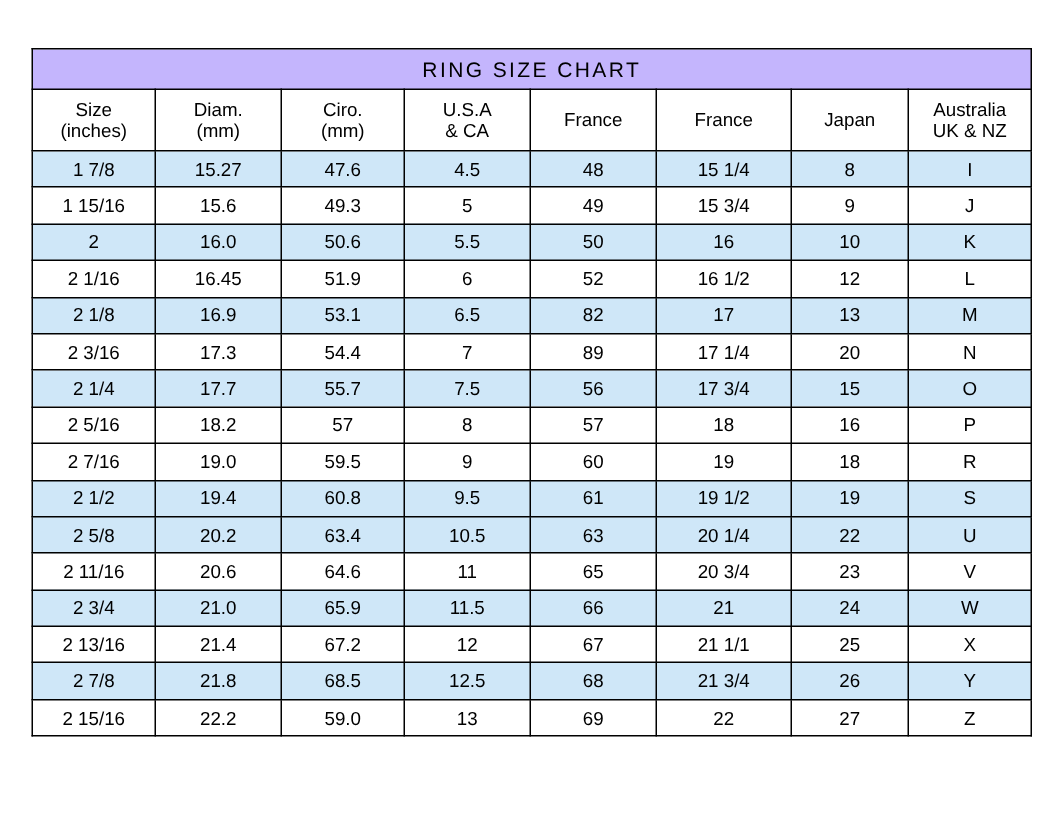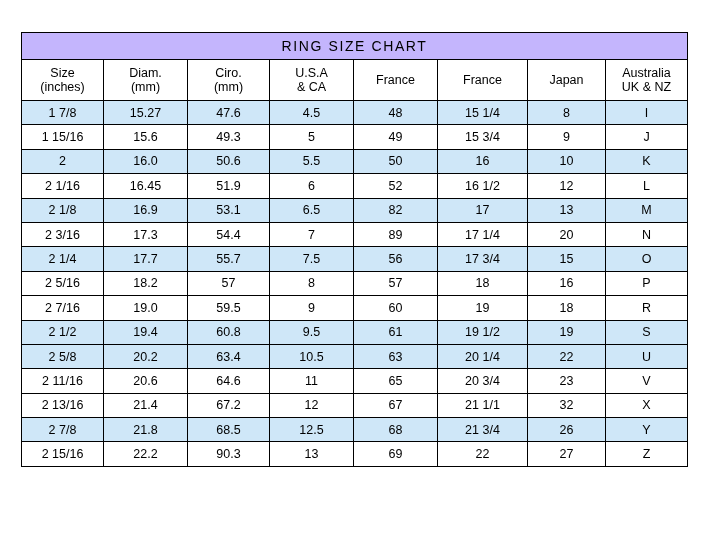--- a/index.html
+++ b/index.html
@@ -240,44 +240,54 @@
           <tr class="data-row">
             <td>2 11/16</td>
             <td>20.6</td>
             <td>64.6</td>
             <td>11</td>
             <td>65</td>
             <td>20 3/4</td>
             <td>23</td>
             <td>V</td>
           </tr>
+          <tr class="data-row alt">
+            <td>2 3/4</td>
+            <td>21.0</td>
+            <td>65.9</td>
+            <td>11.5</td>
+            <td>66</td>
+            <td>21</td>
+            <td>24</td>
+            <td>W</td>
+          </tr>
           <tr class="data-row">
             <td>2 13/16</td>
             <td>21.4</td>
             <td>67.2</td>
             <td>12</td>
             <td>67</td>
             <td>21 1/1</td>
-            <td>32</td>
+            <td>25</td>
             <td>X</td>
           </tr>
           <tr class="data-row alt">
             <td>2 7/8</td>
             <td>21.8</td>
             <td>68.5</td>
             <td>12.5</td>
             <td>68</td>
             <td>21 3/4</td>
             <td>26</td>
             <td>Y</td>
           </tr>
           <tr class="data-row">
             <td>2 15/16</td>
             <td>22.2</td>
-            <td>90.3</td>
+            <td>59.0</td>
             <td>13</td>
             <td>69</td>
             <td>22</td>
             <td>27</td>
             <td>Z</td>
           </tr>
         </tbody>
     </table>
   </div>
 </div>

